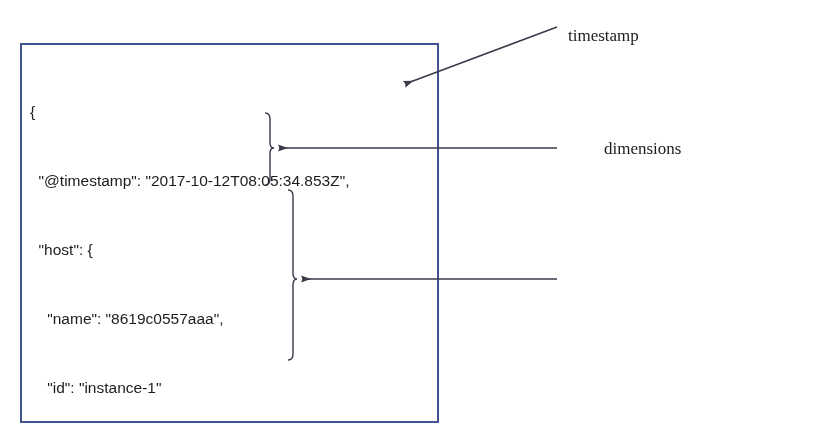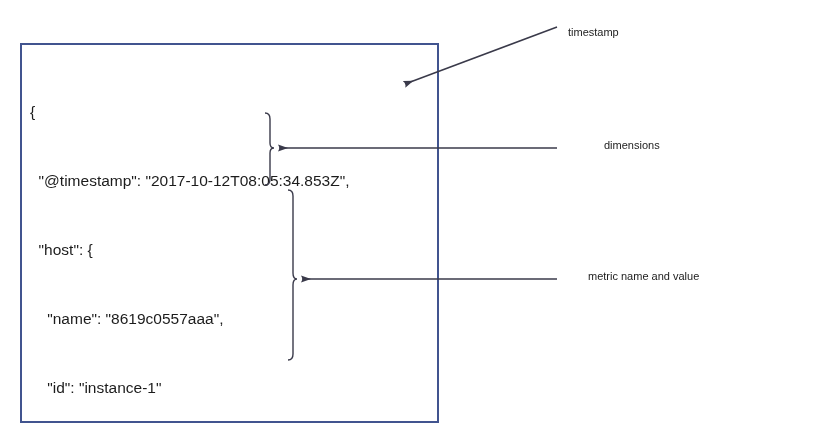--- a/index.html
+++ b/index.html
@@ -48,22 +48,22 @@
     white-space: pre;
   }
   #json-code .ln {
     display: block;
     white-space: pre;
   }
 
   
   .anno-label {
     position: absolute;
-    font-family: Liberation Sans, sans-serif;
-    font-size: 11px;
+    font-family: Liberation Serif, serif;
+    font-size: 17px;
     color: #1c1c1c;
     white-space: nowrap;
   }
   #label-timestamp { left: 568px; top: 26px; }
   #label-dimensions { left: 568px; top: 139px; margin-left: 36px; }
   #label-metric { left: 588px; top: 270px; }
 
   
   #overlay {
     position: absolute;
@@ -118,15 +118,14 @@
 
     <line x1="557" y1="148" x2="279" y2="148" stroke="#3a3a4a" stroke-width="1.5" marker-end="url(#arrowhead)"></line>
 
     <line x1="557" y1="279" x2="302" y2="279" stroke="#3a3a4a" stroke-width="1.5" marker-end="url(#arrowhead)"></line>
   </svg>
 
   <div class="anno-label" id="label-timestamp">timestamp</div>
 
   <div class="anno-label" id="label-dimensions">dimensions</div>
 
-  <div class="anno-label" id="label-metric">metric name and value</div>
 
 </div>
 
 </body></html>

